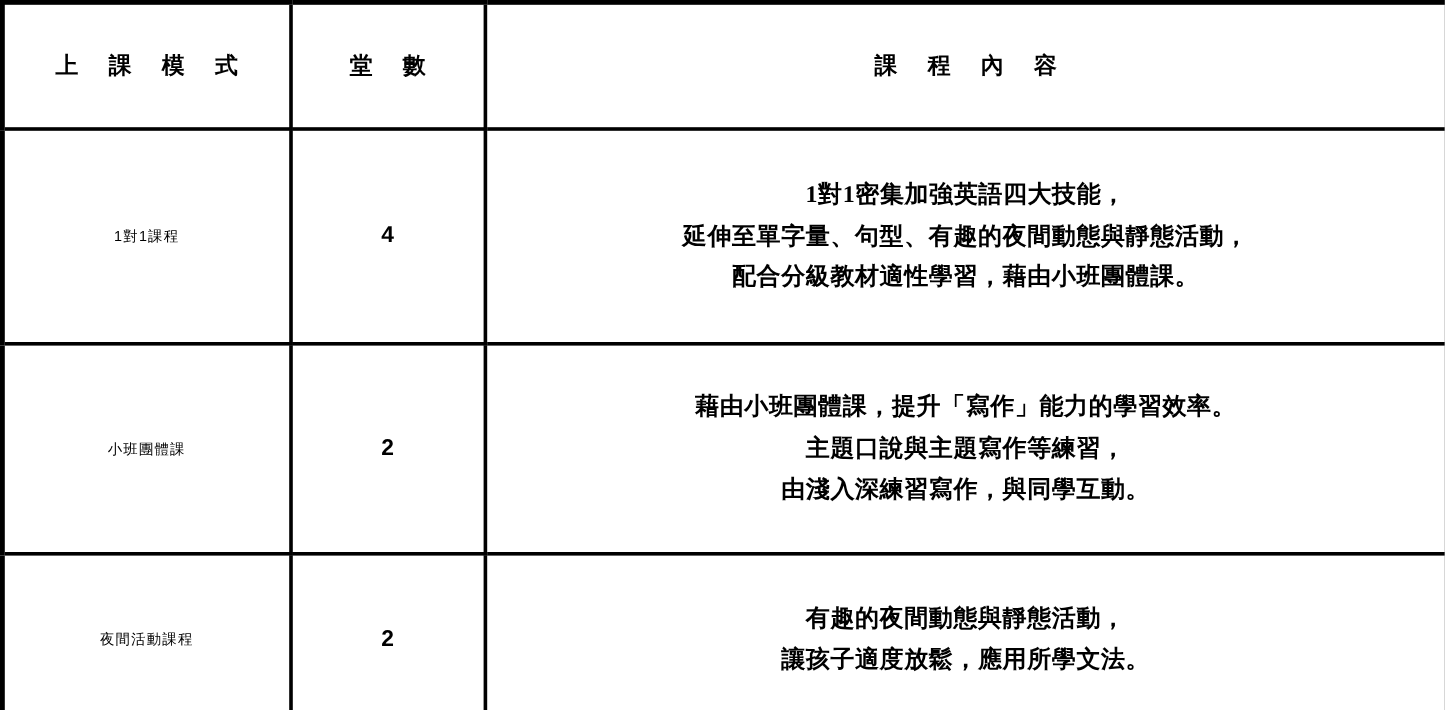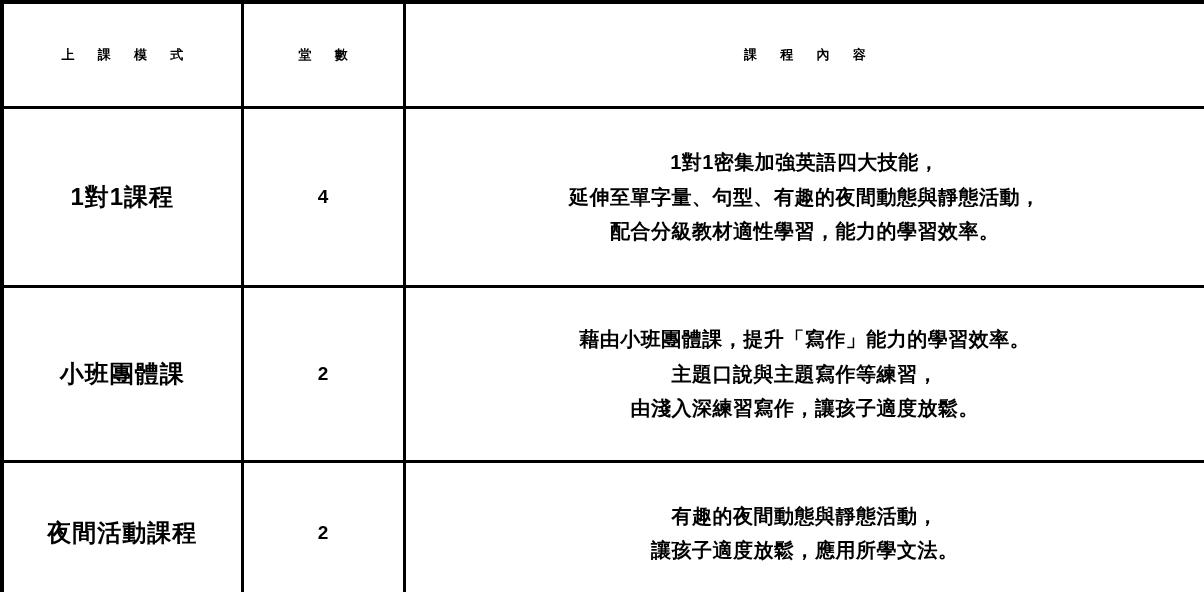--- a/index.html
+++ b/index.html
@@ -42,45 +42,45 @@
   .course-table td:last-child {
     border-right-width: 4px;
   }
 
   col.col-mode { width: 240px; }
   col.col-count { width: 162px; }
   col.col-content { width: 802px; }
 
   .header-cell {
     height: 102px;
-    font-size: 13px;
+    font-size: 19px;
     font-weight: bold;
     letter-spacing: 10px;
     text-indent: 10px;
-    font-family: Liberation Serif, serif;
   }
   .mode-cell {
-    font-size: 24px;
-    font-weight: bold;
+    font-size: 12px;
+    font-weight: normal;
     letter-spacing: 1px;
   }
   .count-cell {
     font-size: 19px;
     font-weight: bold;
   }
   .content-cell {
     font-size: 20px;
     font-weight: bold;
     line-height: 1.72;
     letter-spacing: 0.5px;
     padding: 4px 18px;
   }
   .content-cell .line {
     display: block;
     white-space: nowrap;
+    font-family: Liberation Serif, serif;
   }
   .row-1 td { height: 176px; }
   .row-2 td { height: 172px; }
   .row-3 td { height: 140px; }
 </style>
 </head>
 <body>
 
 <table class="course-table">
   <colgroup>
@@ -95,30 +95,30 @@
       <th class="header-cell">課 程 內 容</th>
     </tr>
   </thead>
   <tbody>
     <tr class="row-1">
       <td class="mode-cell">1對1課程</td>
       <td class="count-cell">4</td>
       <td class="content-cell">
         <span class="line">1對1密集加強英語四大技能，</span>
         <span class="line">延伸至單字量、句型、有趣的夜間動態與靜態活動，</span>
-        <span class="line">配合分級教材適性學習，能力的學習效率。</span>
+        <span class="line">配合分級教材適性學習，藉由小班團體課。</span>
       </td>
     </tr>
     <tr class="row-2">
       <td class="mode-cell">小班團體課</td>
       <td class="count-cell">2</td>
       <td class="content-cell">
         <span class="line">藉由小班團體課，提升「寫作」能力的學習效率。</span>
         <span class="line">主題口說與主題寫作等練習，</span>
-        <span class="line">由淺入深練習寫作，讓孩子適度放鬆。</span>
+        <span class="line">由淺入深練習寫作，與同學互動。</span>
       </td>
     </tr>
     <tr class="row-3">
       <td class="mode-cell">夜間活動課程</td>
       <td class="count-cell">2</td>
       <td class="content-cell">
         <span class="line">有趣的夜間動態與靜態活動，</span>
         <span class="line">讓孩子適度放鬆，應用所學文法。</span>
       </td>
     </tr>

